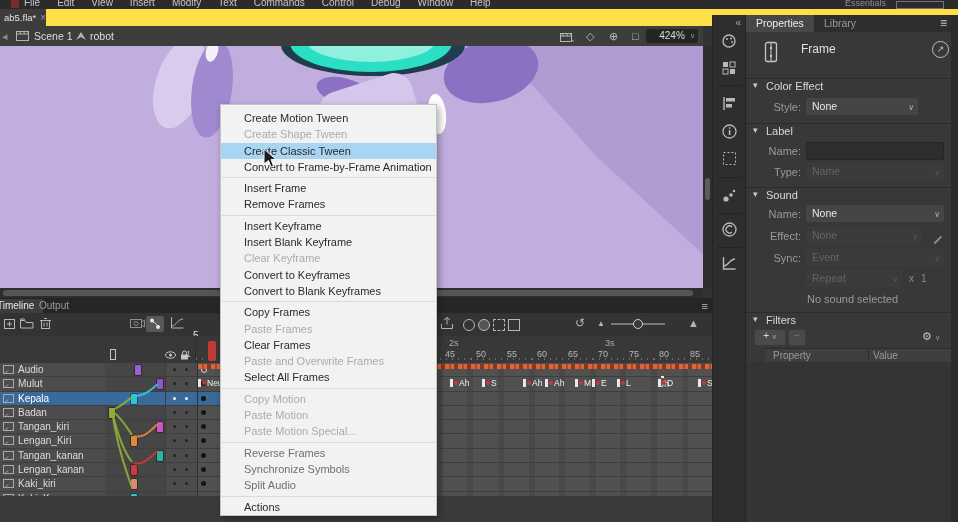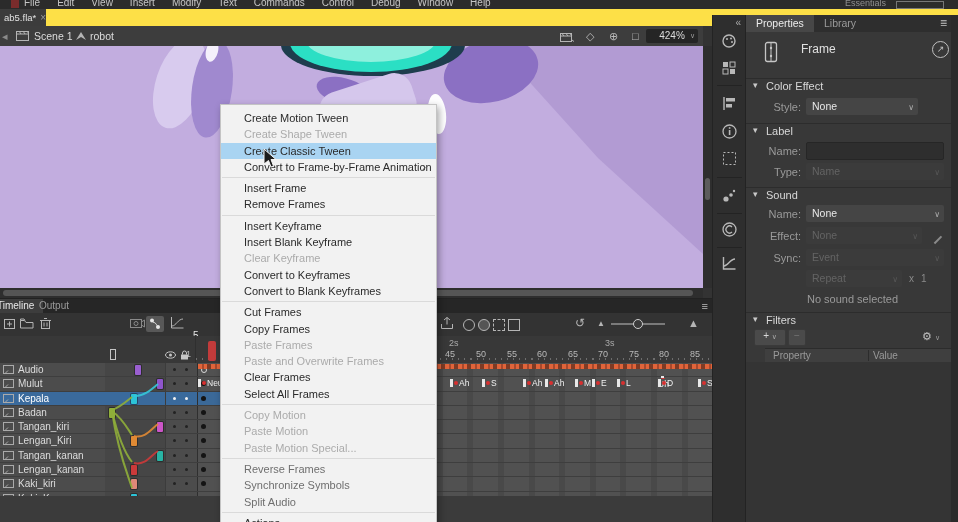--- a/index.html
+++ b/index.html
@@ -590,37 +590,33 @@
       <div class="mi">
         <span>Convert to Keyframes</span>
         
       </div>
       <div class="mi">
         <span>Convert to Blank Keyframes</span>
         
       </div>
       <div class="msep"></div>
       <div class="mi">
-        <span>Cut Frames</span>
-        
-      </div>
-      <div class="mi">
         <span>Copy Frames</span>
         
       </div>
       <div class="mi disabled">
         <span>Paste Frames</span>
         
       </div>
+      <div class="mi">
+        <span>Clear Frames</span>
+        
+      </div>
       <div class="mi disabled">
         <span>Paste and Overwrite Frames</span>
-        
-      </div>
-      <div class="mi">
-        <span>Clear Frames</span>
         
       </div>
       <div class="mi">
         <span>Select All Frames</span>
         
       </div>
       <div class="msep"></div>
       <div class="mi disabled">
         <span>Copy Motion</span>
         

